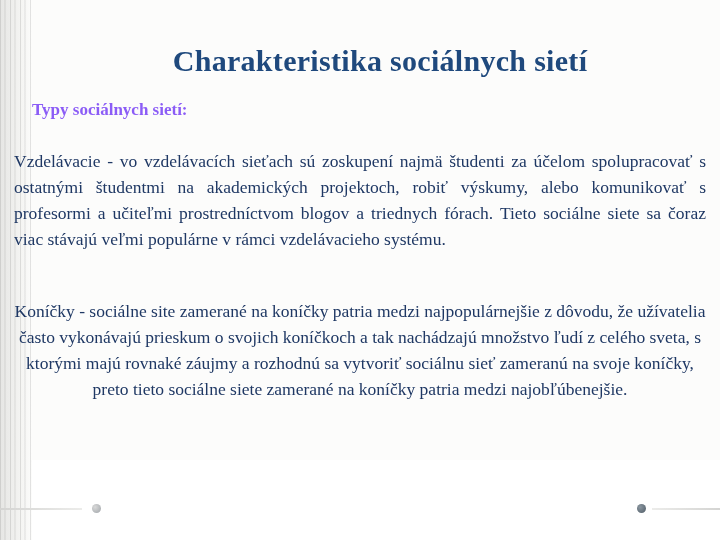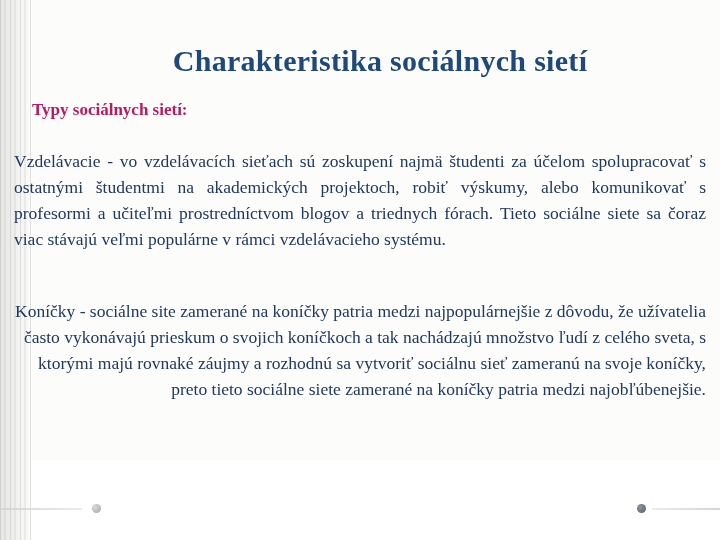--- a/index.html
+++ b/index.html
@@ -43,39 +43,39 @@
     color: #1F497D;
     letter-spacing: 0.3px;
   }
   .subtitle {
     position: absolute;
     top: 100px;
     left: 32px;
     margin: 0;
     font-size: 17px;
     font-weight: bold;
-    color: #be185d;
+    color: #8b5cf6;
   }
   .para {
     position: absolute;
     left: 14px;
     width: 692px;
     margin: 0;
     font-size: 17.5px;
     line-height: 26px;
     color: #1F3864;
   }
   .para strong { font-weight: normal; }
   .para-1 {
     top: 148px;
     text-align: justify;
   }
   .para-2 {
     top: 298px;
-    text-align: right;
+    text-align: center;
   }
   .bottom-line {
     position: absolute;
     top: 508px;
     height: 2px;
   }
   .bottom-line-left {
     left: 0;
     width: 82px;
     background: linear-gradient(90deg, #d4d4d2, #ececea);

